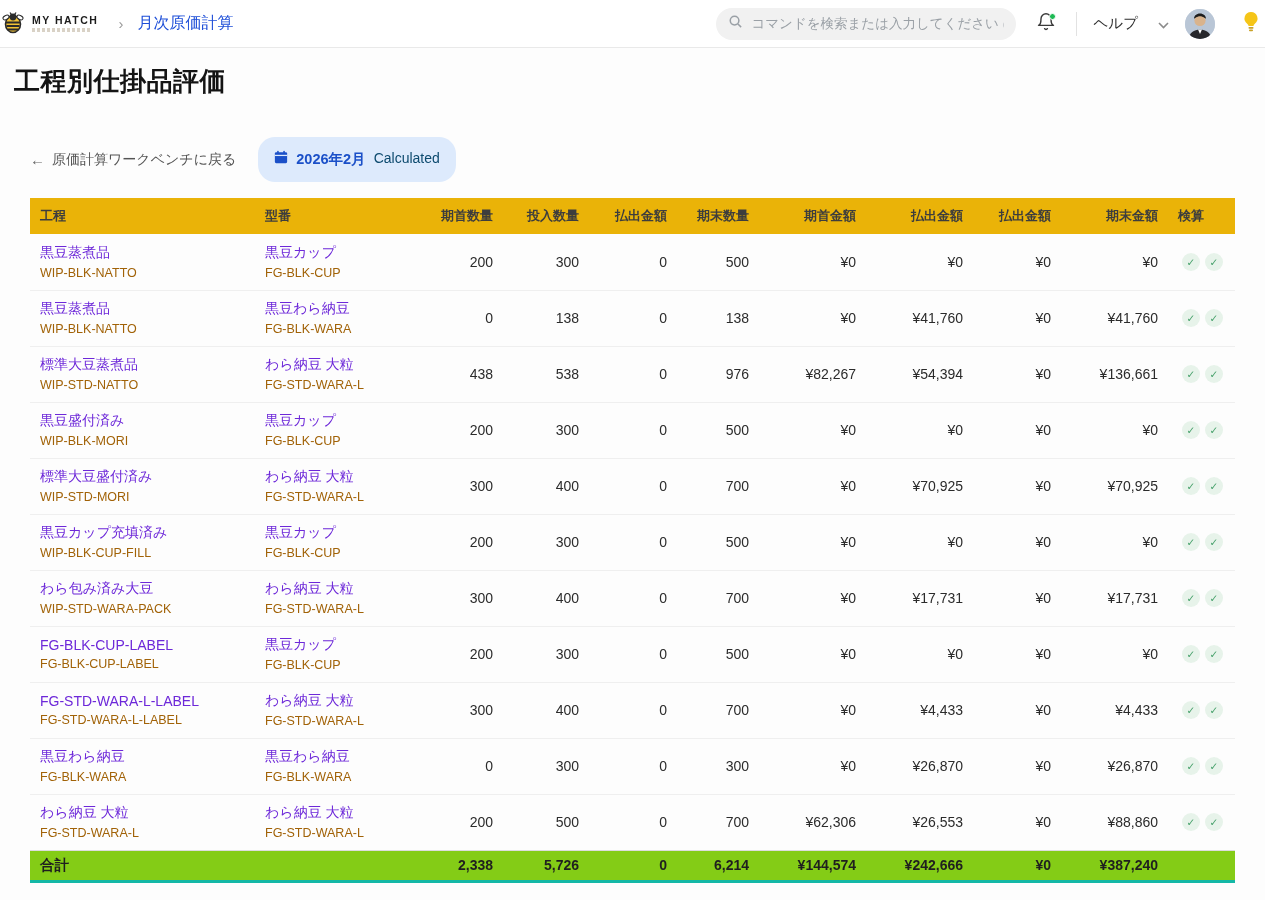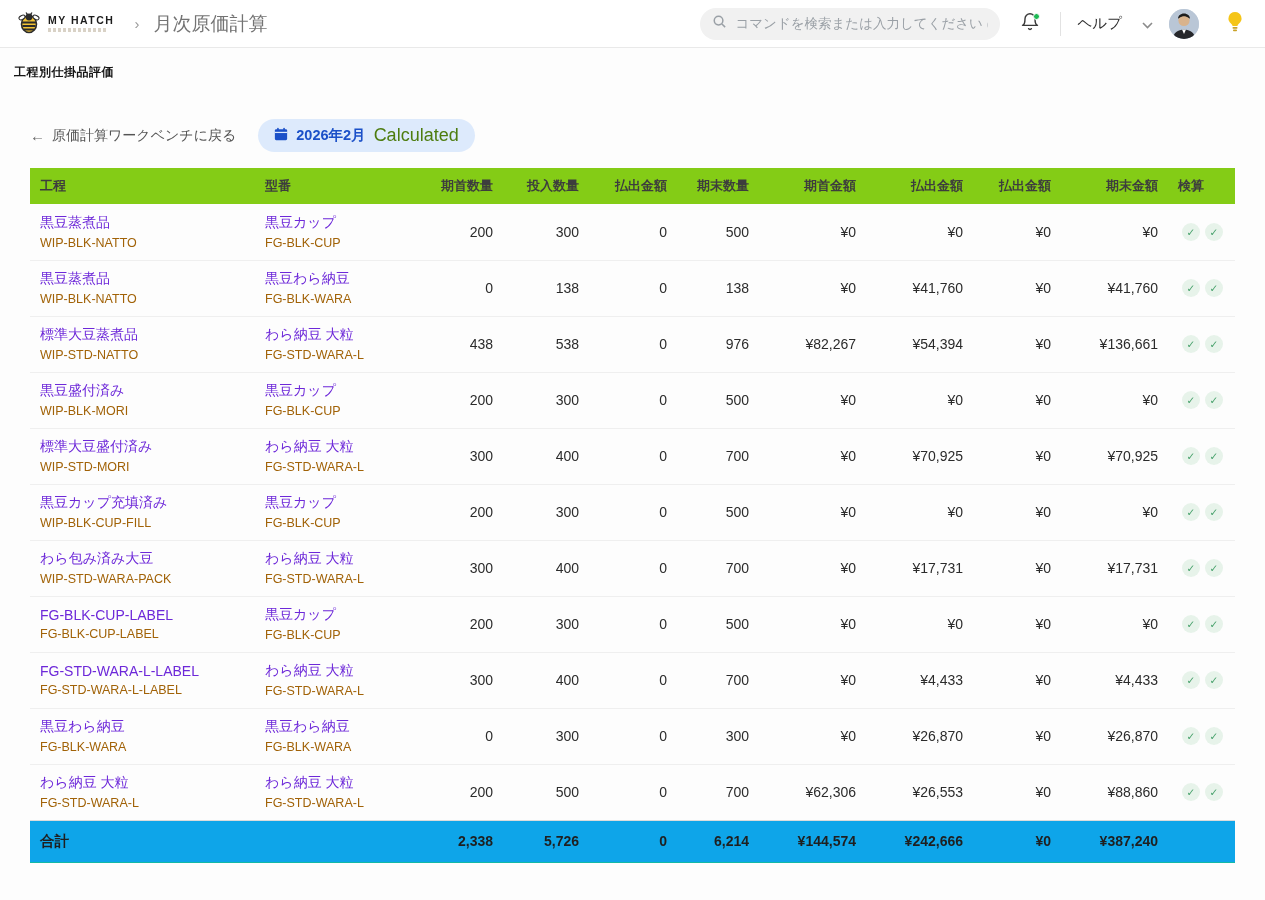--- a/index.html
+++ b/index.html
@@ -1,74 +1,74 @@
 <!DOCTYPE html>
 <html lang="ja"><head>
 <meta charset="utf-8">
 <style>
   * { margin:0; padding:0; box-sizing:border-box; }
   html,body { width:1265px; height:900px; background:#fdfdfd; overflow:hidden;
     font-family:"Liberation Sans","DejaVu Sans",sans-serif; color:#2f2f2f; }
 
   
   .topbar { height:48px; background:#fff; border-bottom:1px solid #e9e9e9;
-    display:flex; align-items:center; padding:0 16px; gap:10px; }
+    display:flex; align-items:center; padding:0 0; gap:10px; }
   .logo { display:flex; align-items:center; gap:6px; cursor:pointer; }
   .logo-text-wrap { display:flex; flex-direction:column; line-height:1; }
   .logo-text { font-size:10.5px; font-weight:bold; letter-spacing:1.5px; color:#1c1c1c; }
   .logo-tag { margin-top:2px; height:4px; width:58px;
     background:repeating-linear-gradient(90deg,#d9d2c6 0 3px,transparent 3px 5px); }
   .crumb-sep { color:#9a9a9a; font-size:15px; margin:0 4px 0 10px; }
-  .crumb { font-size:19px; color:#737373; cursor:pointer; }
+  .crumb { font-size:16px; color:#1d4ed8; cursor:pointer; }
   .topbar-right { margin-left:auto; display:flex; align-items:center; gap:16px; }
   .searchbox { width:300px; height:32px; background:#f1f1f1; border-radius:16px;
     display:flex; align-items:center; padding:0 12px; gap:8px; }
   .searchbox input { border:none; outline:none; background:transparent; flex:1;
     font-size:13.5px; color:#444; font-family:inherit; }
   .searchbox input::placeholder { color:#9aa0a6; }
   .iconbtn { position:relative; width:28px; height:28px; display:flex;
     align-items:center; justify-content:center; cursor:pointer; background:none; border:none; }
   .bell-dot { position:absolute; top:3px; right:4px; width:7px; height:7px;
     border-radius:50%; background:#1db954; border:1px solid #fff; }
   .vdivider { width:1px; height:24px; background:#e2e2e2; }
   .help { display:flex; align-items:center; gap:20px; font-size:14.5px; color:#2d2d2d; cursor:pointer; }
   .avatar { width:30px; height:30px; border-radius:50%; overflow:hidden; cursor:pointer;
     background:#cfd8e3; flex:0 0 auto; }
   .bulb { margin-left:6px; }
 
   
   .main { padding:16px 14px 0 14px; }
-  .page-title { font-size:12px; font-weight:bold; color:#141414; letter-spacing:0.5px; }
+  .page-title { font-size:26px; font-weight:bold; color:#141414; letter-spacing:0.5px; }
   .subheader { display:flex; align-items:center; gap:22px; margin:38px 0 16px 16px; }
   .backlink { display:flex; align-items:center; gap:7px; font-size:14px; color:#555; cursor:pointer; }
   .backlink .arrow { font-size:15px; color:#666; }
-  .period-badge { display:flex; align-items:center; gap:8px; background:#ddeafc;
-    border-radius:17px; padding:6px 16px; cursor:pointer; }
+  .period-badge { display:flex; gap:8px; background:#ddeafc;
+    border-radius:17px; padding:13px 16px; cursor:pointer; }
   .period-date { font-size:14.5px; font-weight:bold; color:#1b50c8; }
-  .period-status { font-size:18px; color:#4d7c0f; }
+  .period-status { font-size:14px; color:#0c4a6e; }
 
   
   .table-wrap { margin:0 16px; }
   table { width:1205px; border-collapse:collapse; table-layout:fixed; }
-  thead th { background:#84cc16; font-size:13px; font-weight:bold; color:#3d3d3d;
+  thead th { background:#eab308; font-size:13px; font-weight:bold; color:#3d3d3d;
     padding:9px 10px; text-align:left; }
   thead th.num, td.num { text-align:right; }
   thead th.chk-col { padding-right:14px; }
   tbody td { border-top:1px solid #efefef; padding:8px 10px; vertical-align:middle;
     font-size:14px; color:#2b2b2b; height:56px; }
   tbody tr:first-child td { border-top:none; }
   .cell-main { font-size:14px; color:#6d28d9; margin-bottom:4px; }
   .cell-sub { font-size:12.5px; color:#a16207; }
   td.check-cell { padding-right:12px; }
   .check-inner { display:flex; justify-content:flex-end; gap:5px; }
   .chk { width:18px; height:18px; border-radius:50%; background:#e7f3ea;
     display:flex; align-items:center; justify-content:center;
     color:#46a06a; font-size:10.5px; line-height:1; }
-  tfoot td { background:#0ea5e9; border-top:1px solid #dcdcdc; border-bottom:1px solid #14b8a6;
-    font-weight:bold; font-size:14px; color:#1f1f1f; padding:11px 10px; }
+  tfoot td { background:#84cc16; border-top:1px solid #dcdcdc; border-bottom:3px solid #14b8a6;
+    font-weight:bold; font-size:14px; color:#1f1f1f; padding:5px 10px; }
   tfoot td.label { font-size:14.5px; }
 </style>
 </head>
 <body>
 
 <header class="topbar">
   <div class="logo">
     <span>
       <svg width="26" height="26" viewBox="0 0 26 26">
         <ellipse cx="13" cy="15" rx="7.5" ry="8.5" fill="#f2c335" stroke="#2b2b2b" stroke-width="1.6"></ellipse>

